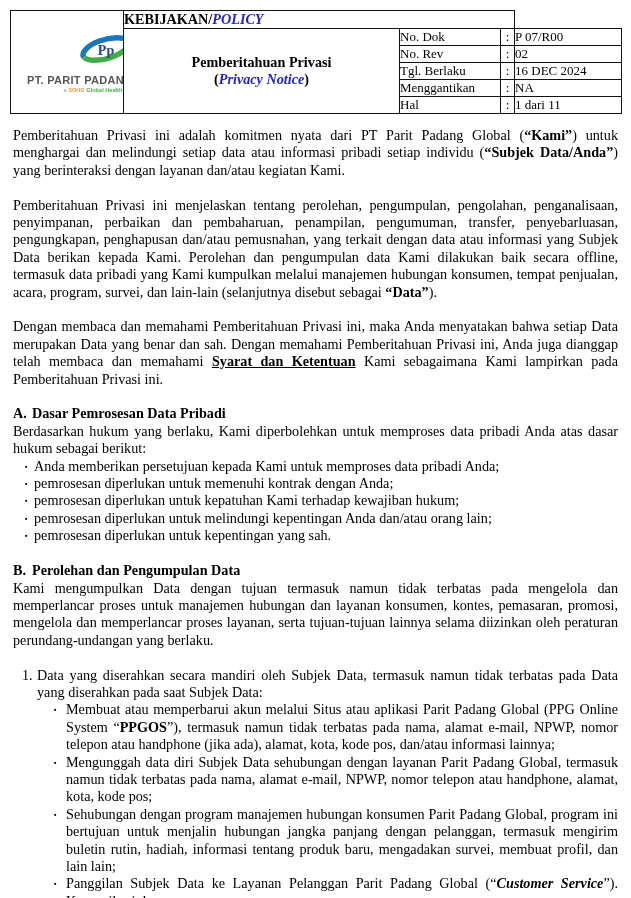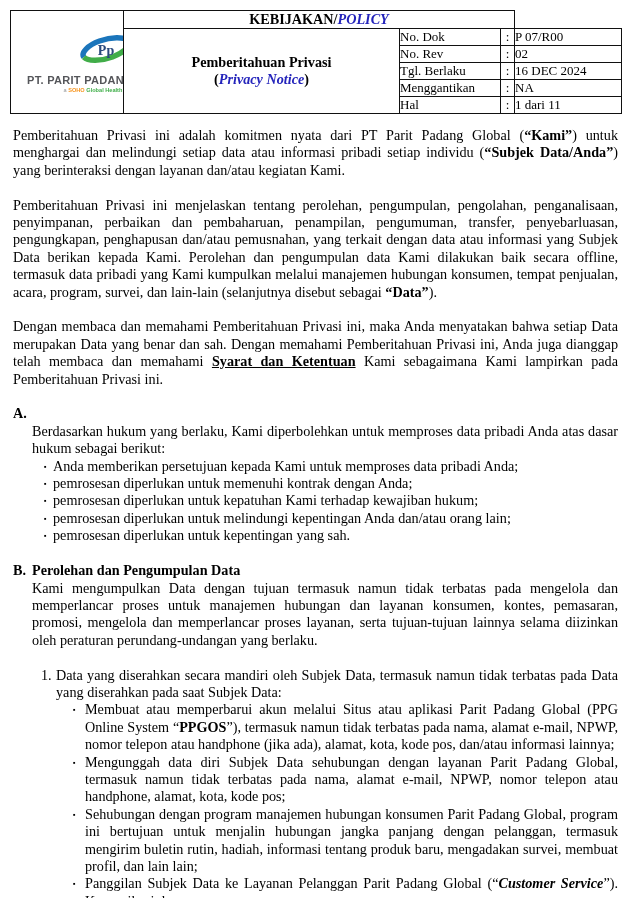--- a/index.html
+++ b/index.html
@@ -26,21 +26,20 @@
     vertical-align: middle;
     overflow: hidden;
   }
   td.logo-cell { text-align: center; }
   td.policy-cell {
     font-weight: bold;
     font-size: 14.2px;
     padding: 1px 4px 1px 7px;
     height: 17px;
     vertical-align: middle;
-    text-align: center;
   }
   td.title-cell {
     text-align: center;
     font-weight: bold;
     font-size: 14.2px;
     line-height: 17px;
     margin-top: 22px;
   }
   td.m-label { font-size: 13px; padding-left: 6px; height: 14.5px; }
   td.m-sep   { font-size: 13px; text-align: center; }
@@ -66,21 +65,21 @@
   .doc-body {
     margin: 13px 3px 0 3px;
     width: 605px;
     font-size: 14.2px;
     line-height: 17.4px;
   }
   .j { text-align: justify; }
   p.para { margin: 0 0 17.4px 0; }
   .sec-head { display: flex; font-weight: bold; }
   .sec-letter { width: 19px; flex: none; }
-  .sec-content { margin-left: 19px; }
+  .sec-content { }
   .bullet { display: flex; margin-left: 12px; }
   .bullet .mk { width: 9px; flex: none; font-size: 7.5px; line-height: 17.4px; }
   .bullet .bt { flex: 1; }
   .bullet.sub { margin-left: 17px; }
   .bullet.sub .mk { width: 12px; }
   .numitem { display: flex; margin-left: 9px; }
   .numitem .num { width: 15px; flex: none; }
   .numitem .nt { flex: 1; }
   .blank { height: 17.4px; }
   .mt { margin-top: 17.4px; }
@@ -156,20 +155,21 @@
 
   <div class="doc-body">
 
     <p class="para j"><span>Pemberitahuan Privasi ini adalah komitmen nyata dari PT Parit Padang Global (</span><span class="run-b">“Kami”</span><span>) untuk menghargai dan melindungi setiap data atau informasi pribadi setiap individu (</span><span class="run-b">“Subjek Data/Anda”</span><span>) yang berinteraksi dengan layanan dan/atau kegiatan Kami.</span></p>
     <p class="para j"><span>Pemberitahuan Privasi ini menjelaskan tentang perolehan, pengumpulan, pengolahan, penganalisaan, penyimpanan, perbaikan dan pembaharuan, penampilan, pengumuman, </span><span class="run-i">transfer</span><span>, penyebarluasan, pengungkapan, penghapusan dan/atau pemusnahan, yang terkait dengan data atau informasi yang Subjek Data berikan kepada Kami. Perolehan dan pengumpulan data Kami dilakukan baik secara </span><span class="run-i">offline</span><span>, termasuk data pribadi yang Kami kumpulkan melalui manajemen hubungan konsumen, tempat penjualan, acara, program, survei, dan lain-lain (selanjutnya disebut sebagai </span><span class="run-b">“Data”</span><span>).</span></p>
     <p class="para j"><span>Dengan membaca dan memahami Pemberitahuan Privasi ini, maka Anda menyatakan bahwa setiap Data merupakan Data yang benar dan sah. Dengan memahami Pemberitahuan Privasi ini, Anda juga dianggap telah membaca dan memahami </span><span class="run-bu">Syarat dan Ketentuan</span><span> Kami sebagaimana Kami lampirkan pada Pemberitahuan Privasi ini.</span></p>
 
     <div class="section">
       <div class="sec-head">
         <span class="sec-letter">A.</span>
+        <span class="sec-title">Dasar Pemrosesan Data Pribadi</span>
       </div>
       <div class="sec-content">
         <div class="j">Berdasarkan hukum yang berlaku, Kami diperbolehkan untuk memproses data pribadi Anda atas dasar hukum sebagai berikut:</div>
         <div class="bullet">
             <span class="mk">▪</span>
             <div class="bt j">Anda memberikan persetujuan kepada Kami untuk memproses data pribadi Anda;</div>
           </div>
         <div class="bullet">
             <span class="mk">▪</span>
             <div class="bt j">pemrosesan diperlukan untuk memenuhi kontrak dengan Anda;</div>

